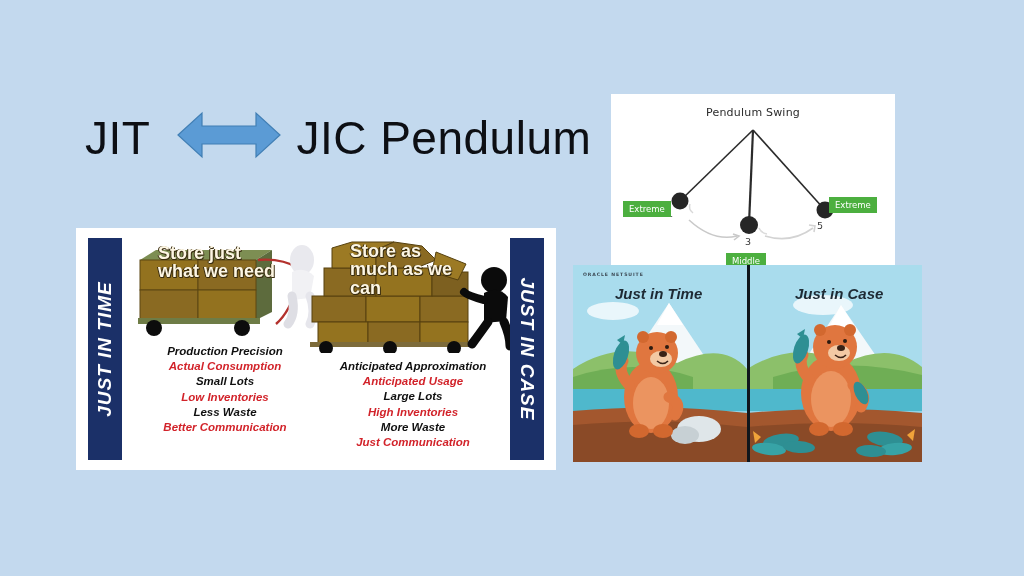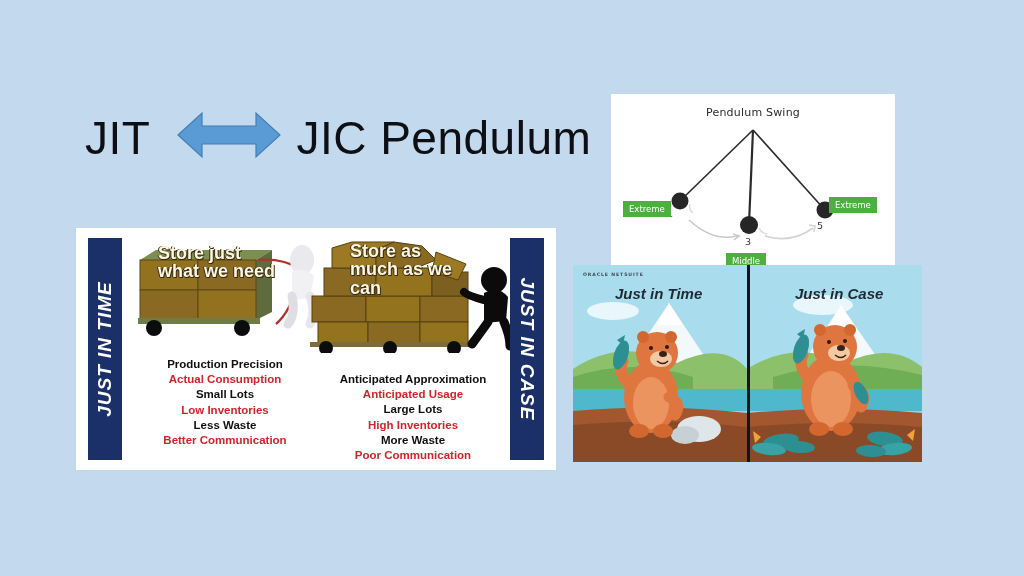--- a/index.html
+++ b/index.html
@@ -65,21 +65,21 @@
   .art-jic{height:115px;}
 
   .art-caption{
     position:absolute;z-index:6;color:#fdf6e3;font-weight:bold;text-align:left;
     text-shadow:1px 1px 0 #3a2d10, -1px 0 0 #3a2d10, 0 1px 0 #3a2d10;
     line-height:1.02;
   }
   .cap-jit{left:28px;top:6px;width:120px;font-size:18px;}
   .cap-jic{left:52px;top:4px;width:110px;font-size:18px;}
 
-  .list{margin-top:19px;text-align:center;}
+  .list{margin-top:6px;text-align:center;font-style:italic;}
   .list div{font-weight:bold;line-height:1.32;}
   .col-jit .list div{font-size:11.5px;}
   .col-jic .list div{font-size:11.5px;}
   .c-black{color:#101010;}
   .c-red{color:#d2232a;}
 
   
   .bear-panel{
     position:absolute;left:573px;top:265px;width:349px;height:197px;
     overflow:hidden;background:#8fd3e8;
@@ -211,21 +211,21 @@
           <path d="M206 84 q6 14 6 24" stroke="#0b0b0b" stroke-width="9" fill="none" stroke-linecap="round"></path>
         </svg>
         <div class="art-caption cap-jic">Store as much as we can</div>
       </div>
       <div class="list">
         <div class="c-black">Anticipated Approximation</div>
         <div class="c-red">Anticipated Usage</div>
         <div class="c-black">Large Lots</div>
         <div class="c-red">High Inventories</div>
         <div class="c-black">More Waste</div>
-        <div class="c-red">Poor Communication</div>
+        <div class="c-red">Just Communication</div>
       </div>
     </div>
 
     <div class="banner banner-r">
       <span>JUST IN CASE</span>
     </div>
   </div>
 
   <div class="bear-panel">
     <svg viewBox="0 0 349 197" width="349" height="197" style="position:absolute;left:0;top:0;">

